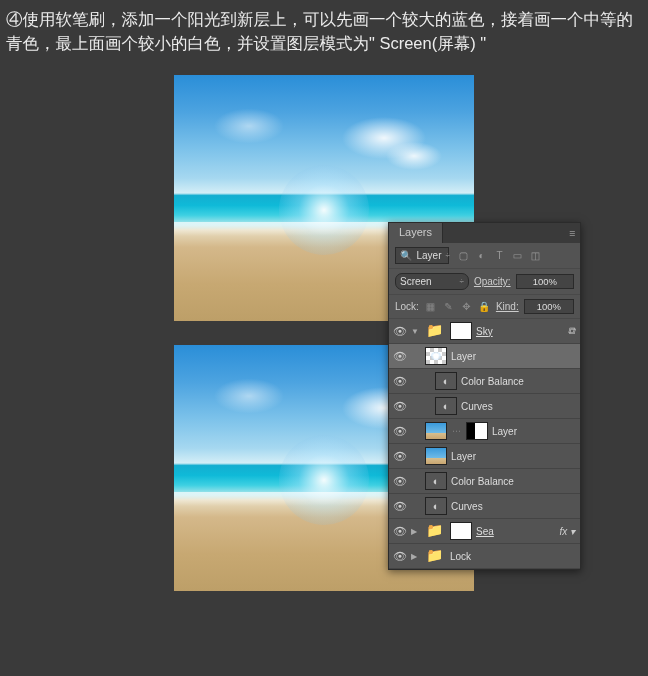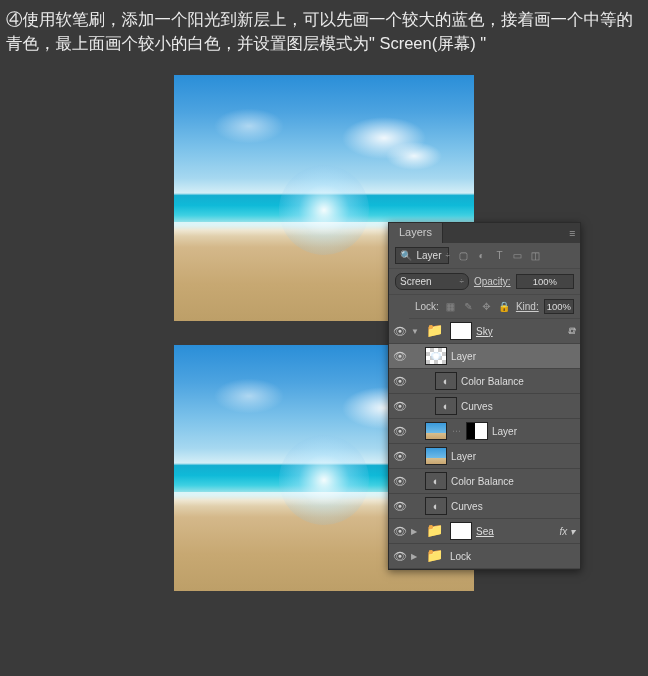--- a/index.html
+++ b/index.html
@@ -130,21 +130,21 @@
   .pct-box {
     background: #444;
     border: 1px solid #2a2a2a;
     width: 62px;
     height: 15px;
     font-size: 9.5px;
     color: #ddd;
     text-align: center;
     line-height: 13px;
   }
-  .lock-row { font-size:10px;margin-left:20px; }
+  .lock-row { font-size:10px; }
   .lock-icons { display:flex; gap:5px; }
   .licon { width:13px;height:13px;display:flex;align-items:center;justify-content:center;color:#888;font-size:10px;}
 
   .layer-list { max-height: 300px; }
   .layer-item {
     display: flex;
     align-items: center;
     height: 25px;
     border-bottom: 1px solid #444;
     padding: 0 2px 0 4px;

